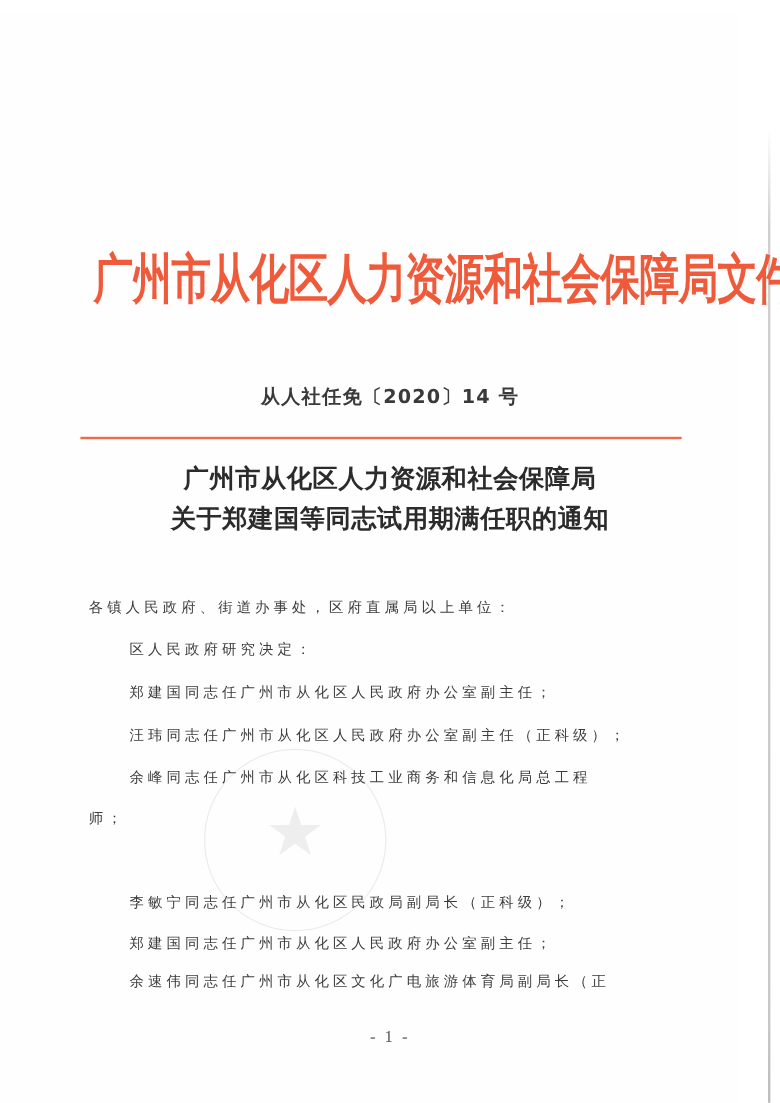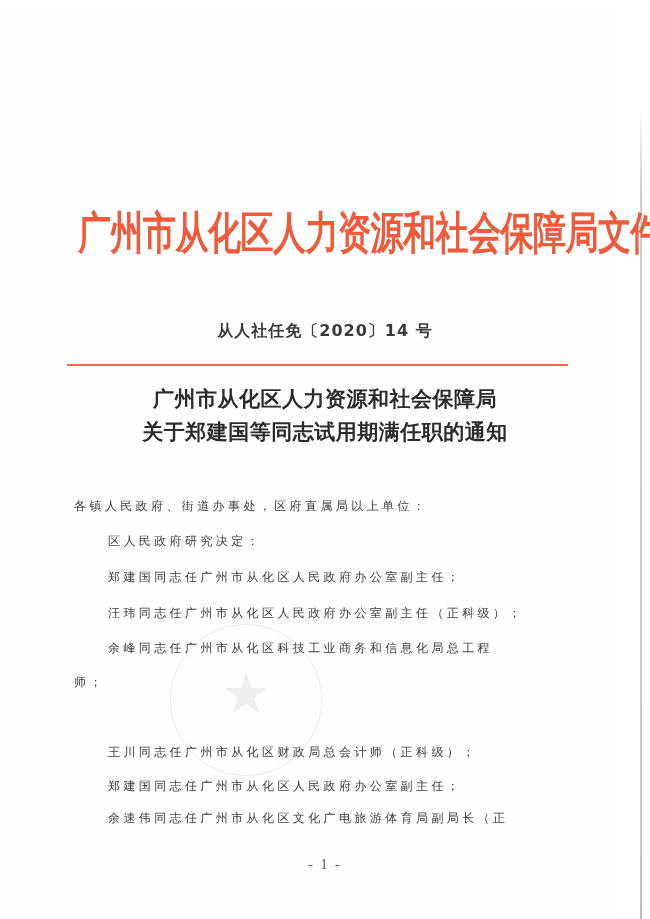--- a/index.html
+++ b/index.html
@@ -136,18 +136,18 @@
   <div class="seal">
     <span class="seal-star">★</span>
   </div>
 
   <div class="body-line" style="left:74px; top:486px;">各镇人民政府、街道办事处，区府直属局以上单位：</div>
   <div class="body-line" style="left:108px; top:521px;">区人民政府研究决定：</div>
   <div class="body-line" style="left:108px; top:557px;">郑建国同志任广州市从化区人民政府办公室副主任；</div>
   <div class="body-line" style="left:108px; top:593px;text-align:center;">汪玮同志任广州市从化区人民政府办公室副主任（正科级）；</div>
   <div class="body-line" style="left:108px; top:628px;">余峰同志任广州市从化区科技工业商务和信息化局总工程</div>
   <div class="body-line" style="left:74px; top:662px;">师；</div>
-  <div class="body-line" style="left:108px; top:732px;">王川同志任广州市从化区财政局总会计师（正科级）；</div>
+  <div class="body-line" style="left:108px; top:732px;">李敏宁同志任广州市从化区民政局副局长（正科级）；</div>
   <div class="body-line" style="left:108px; top:766px;">郑建国同志任广州市从化区人民政府办公室副主任；</div>
   <div class="body-line" style="left:108px; top:798px;">余速伟同志任广州市从化区文化广电旅游体育局副局长（正</div>
 
   <div class="page-number">- 1 -</div>
 </div>
 
 </body></html>

